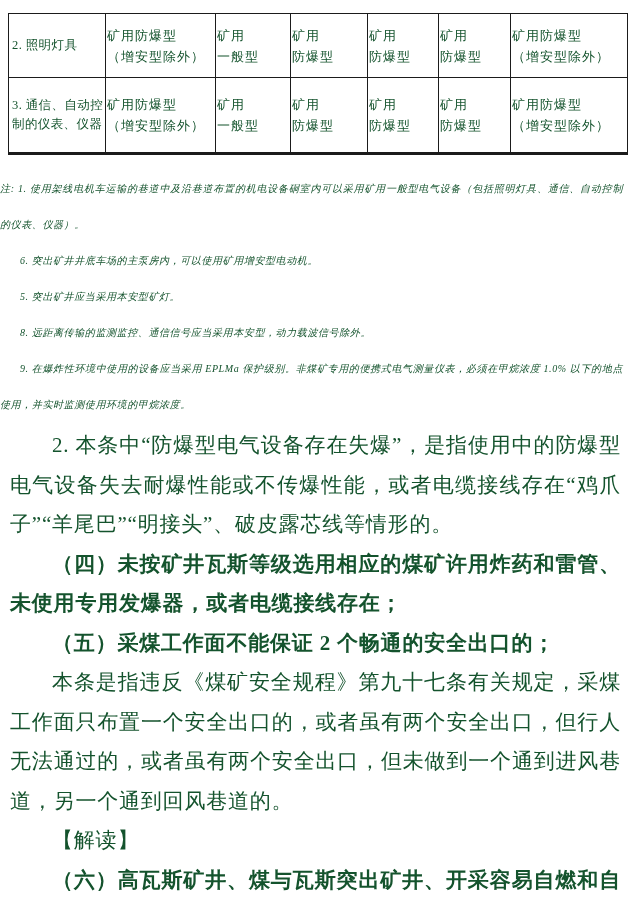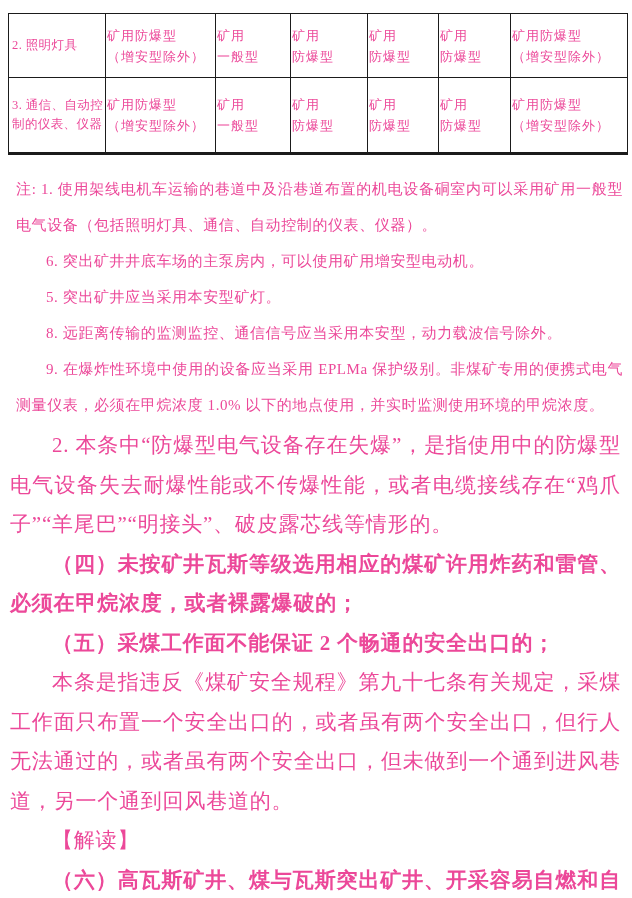--- a/index.html
+++ b/index.html
@@ -6,21 +6,21 @@
     margin: 0;
     padding: 0;
     background: #ffffff;
   }
   .page {
     position: relative;
     width: 632px;
     height: 898px;
     margin: 0 auto;
     background: #ffffff;
-    color: #ec4899;
+    color: #14532d;
     overflow: hidden;
     font-family: "Liberation Serif", "DejaVu Serif", serif;
   }
 
   
   table.eq-table {
     border-collapse: collapse;
     table-layout: fixed;
     margin: 13px 0 0 8px;
     width: 619px;
@@ -42,25 +42,26 @@
     text-align: left;
     font-size: 12.5px;
     letter-spacing: 0.4px;
     padding-left: 3px;
     line-height: 19px;
   }
 
   
   .notes {
     margin-top: 16px;
-    padding: 0 9px 0 16px;
-    font-size: 15px;
+    padding: 0 9px 0 0;
+    font-size: 10px;
     line-height: 36px;
     letter-spacing: 0.6px;
     text-align: justify;
+    font-style: italic;
   }
   .notes p { margin: 0; }
   .notes p.indent { text-indent: 2em; }
 
   
   .body-text {
     margin-top: 3px;
     padding: 0 11px 0 10px;
     font-size: 21px;
     line-height: 39.5px;
@@ -126,20 +127,20 @@
   <div class="notes">
     <p>注: 1. 使用架线电机车运输的巷道中及沿巷道布置的机电设备硐室内可以采用矿用一般型电气设备（包括照明灯具、通信、自动控制的仪表、仪器）。</p>
     <p class="indent">6. 突出矿井井底车场的主泵房内，可以使用矿用增安型电动机。</p>
     <p class="indent">5. 突出矿井应当采用本安型矿灯。</p>
     <p class="indent">8. 远距离传输的监测监控、通信信号应当采用本安型，动力载波信号除外。</p>
     <p class="indent">9. 在爆炸性环境中使用的设备应当采用 EPLMa 保护级别。非煤矿专用的便携式电气测量仪表，必须在甲烷浓度 1.0% 以下的地点使用，并实时监测使用环境的甲烷浓度。</p>
   </div>
 
   <div class="body-text">
     <p>2. 本条中“防爆型电气设备存在失爆”，是指使用中的防爆型电气设备失去耐爆性能或不传爆性能，或者电缆接线存在“鸡爪子”“羊尾巴”“明接头”、破皮露芯线等情形的。</p>
-    <p class="bold">（四）未按矿井瓦斯等级选用相应的煤矿许用炸药和雷管、必须在甲烷浓度，或者裸露爆破的；</p>
+    <p class="bold">（四）未按矿井瓦斯等级选用相应的煤矿许用炸药和雷管、未使用专用发爆器，或者电缆接线存在；</p>
     <p class="bold">（五）采煤工作面不能保证 2 个畅通的安全出口的；</p>
     <p>本条是指违反《煤矿安全规程》第九十七条有关规定，采煤工作面只布置一个安全出口的，或者虽有两个安全出口，但行人无法通过的，或者虽有两个安全出口，但未做到一个通到进风巷道，另一个通到回风巷道的。</p>
     <p>【解读】</p>
     <p class="bold">（六）高瓦斯矿井、煤与瓦斯突出矿井、开采容易自燃和自燃煤层（薄煤层除外）矿井，采煤工作面采用前进式采煤方</p>
   </div>
 
 </div>
 
 </body></html>

